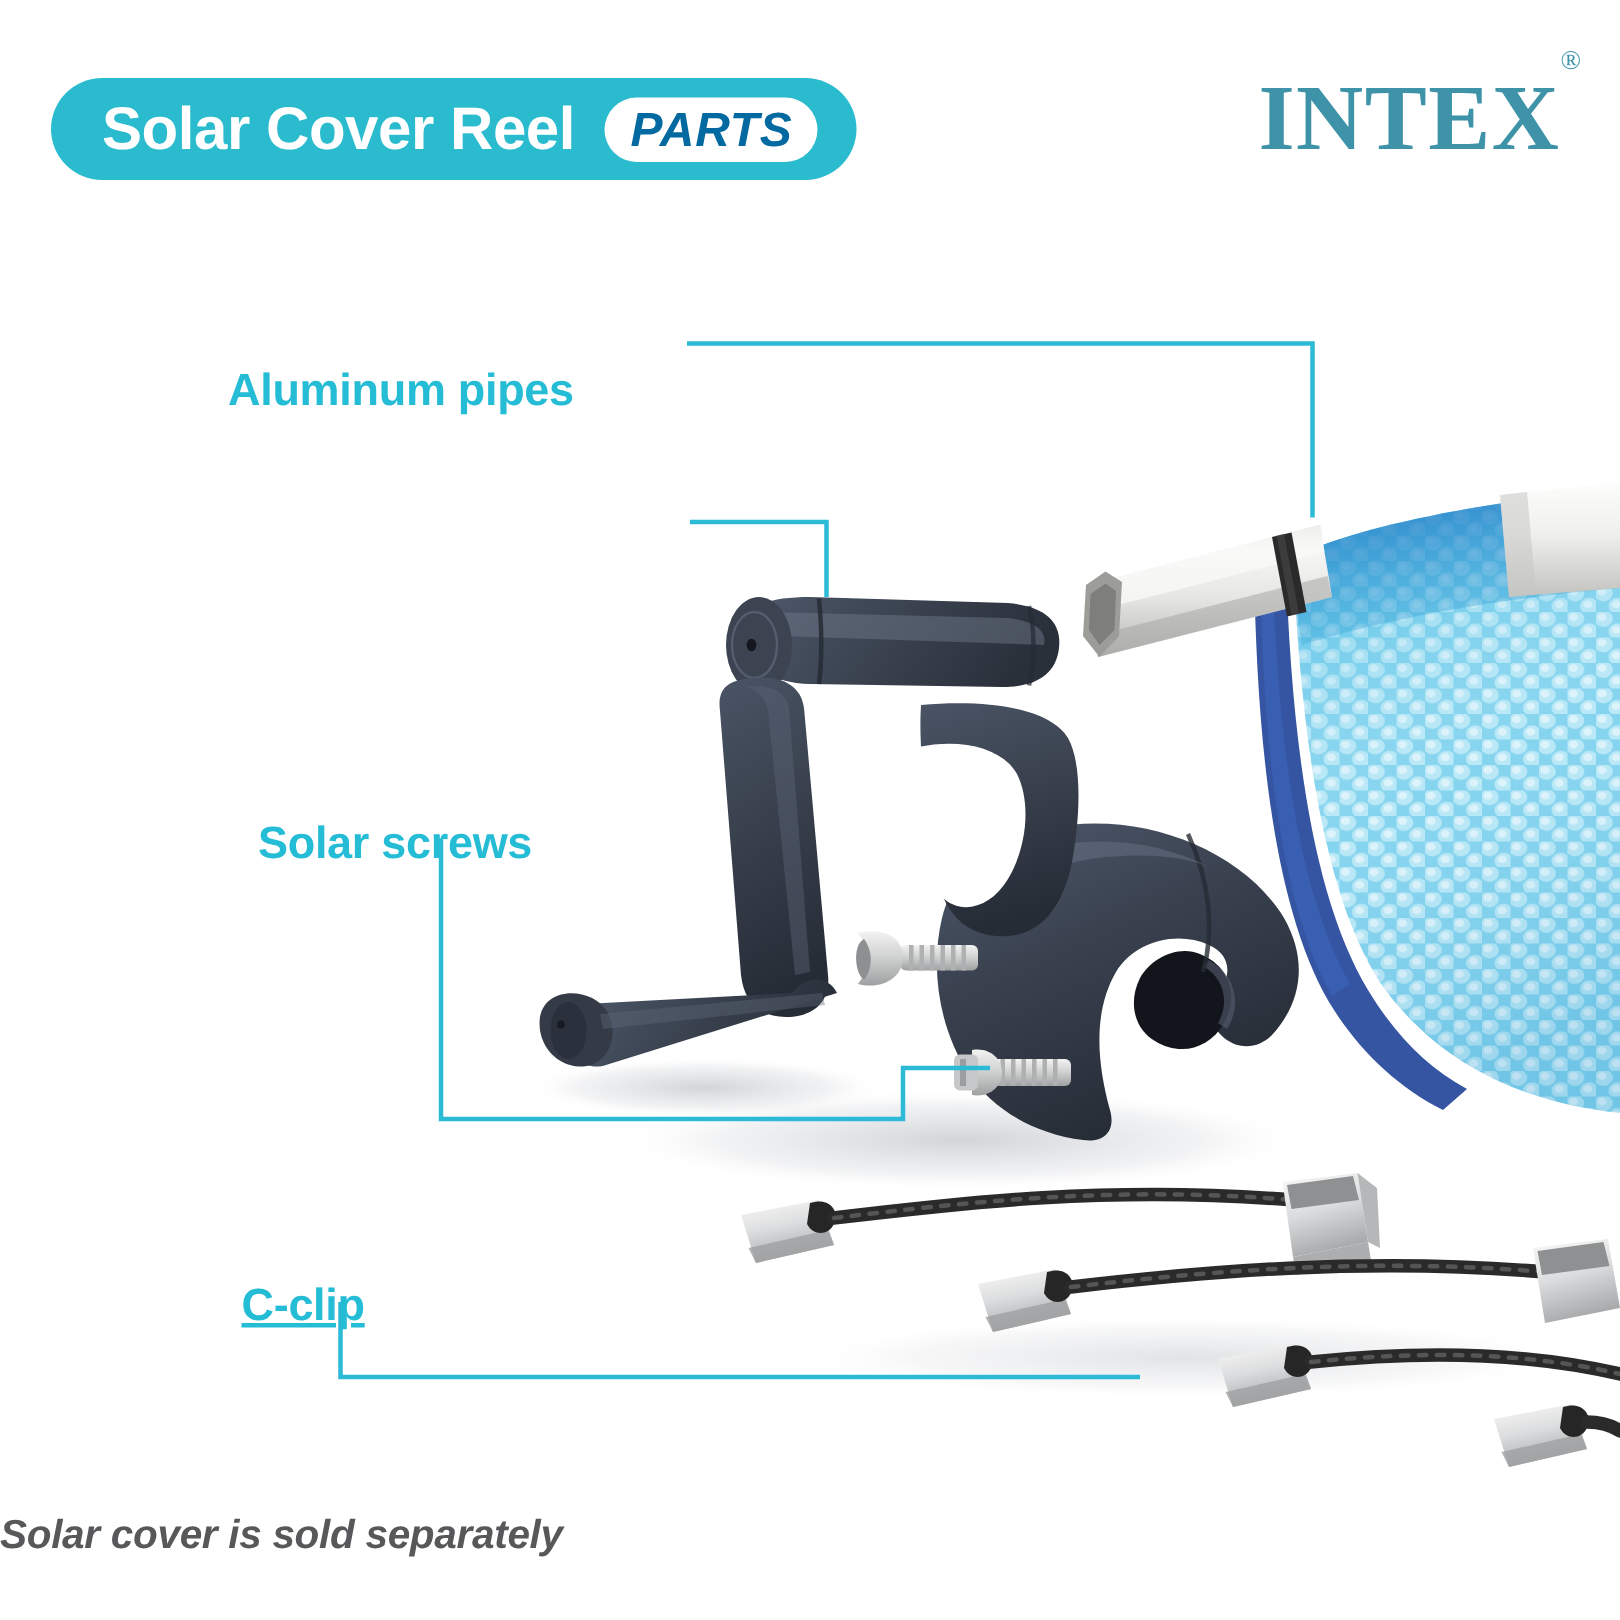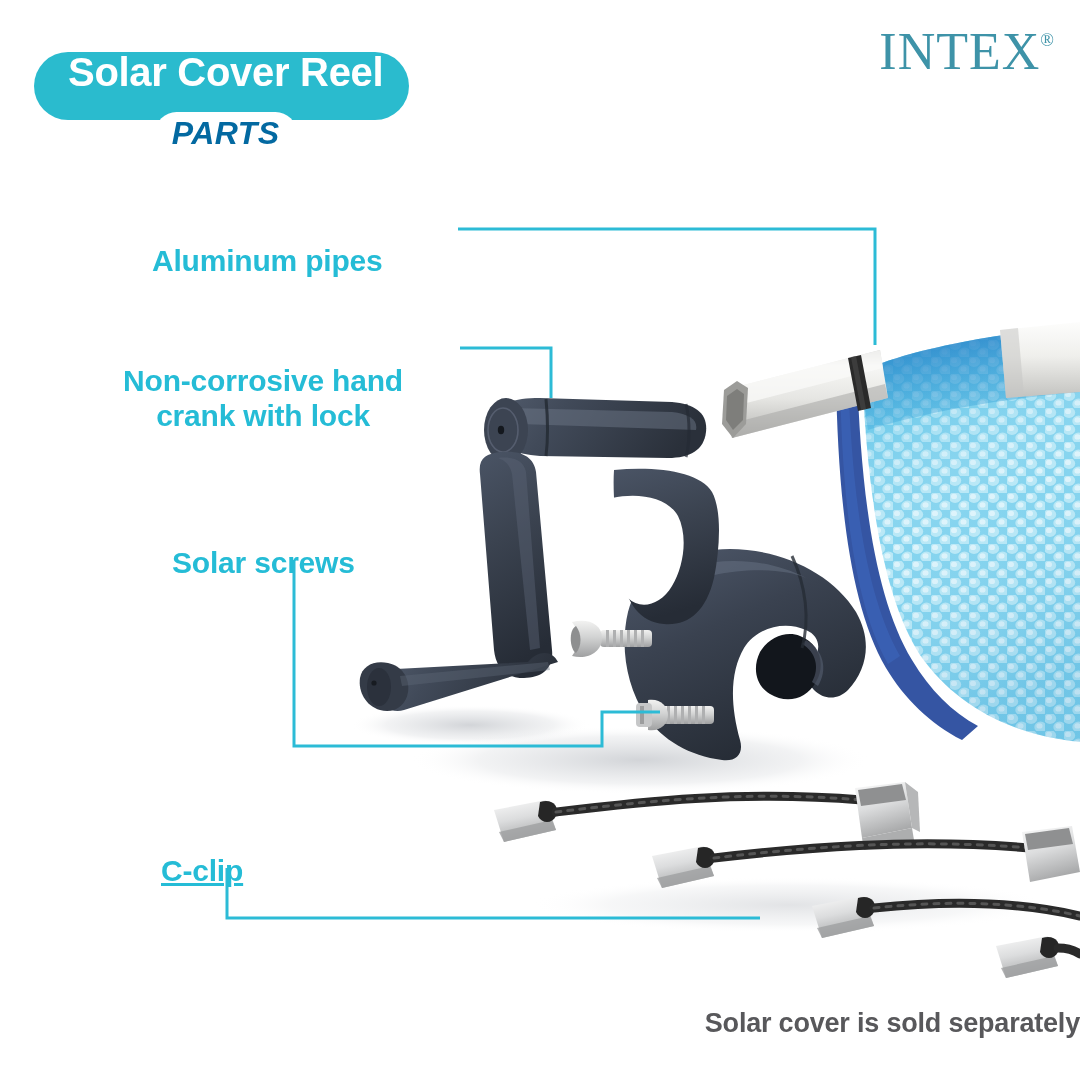--- a/index.html
+++ b/index.html
@@ -22,21 +22,20 @@
   .title-pill {
     position: absolute;
     left: 34px; top: 52px;
     height: 68px;
     background: #2ABBCE;
     border-radius: 34px;
     display: flex;
     align-items: center;
     padding: 0 26px 0 34px;
     gap: 20px;
-    flex-direction: column;
   }
   .title-text {
     color: #ffffff;
     font-size: 40px;
     font-weight: bold;
     letter-spacing: -0.3px;
     white-space: nowrap;
     line-height: 1;
   }
   .parts-badge {
@@ -56,25 +55,26 @@
   }
 
   .brand {
     position: absolute;
     right: 26px; top: 26px;
     display: flex;
     align-items: flex-start;
   }
   .brand-text {
     font-family: "Liberation Serif", serif;
-    font-size: 52px;
-    font-weight: normal;
+    font-size: 62px;
+    font-weight: bold;
     color: #3E93A8;
     letter-spacing: 1px;
     line-height: 1;
+    margin-top: 22px;
   }
   .brand-reg {
     font-family: "Liberation Serif", serif;
     font-size: 18px;
     color: #3E93A8;
     margin-top: 4px;
   }
 
   
   .callout {
@@ -98,25 +98,26 @@
     left: 0; top: 0;
     width: 1080px; height: 1080px;
     pointer-events: none;
   }
 
   
   .caption {
     position: absolute;
     left: 0; right: 0;
     top: 1008px;
-    text-align: right;
+    text-align: left;
     color: #58585B;
     font-size: 27px;
     font-weight: bold;
     letter-spacing: -0.2px;
+    font-style: italic;
   }
 
   
   #art { position: absolute; left: 0; top: 0; width: 1080px; height: 1080px; }
 </style>
 </head>
 <body>
 
 <div id="stage">
 
@@ -407,20 +408,18 @@
       <span class="parts-text">PARTS</span>
     </span>
   </div>
 
   <div class="brand">
     <span class="brand-text">INTEX</span>
     <span class="brand-reg">®</span>
   </div>
 
   <div class="callout" id="label-aluminum">Aluminum pipes</div>
-  <div class="callout" id="label-crank">Non-corrosive hand
-crank with lock</div>
   <div class="callout" id="label-clamp">Solar screws</div>
   <div class="callout" id="label-cclip">C-clip</div>
 
   <div class="caption">Solar cover is sold separately</div>
 
 </div>
 
 </body></html>

